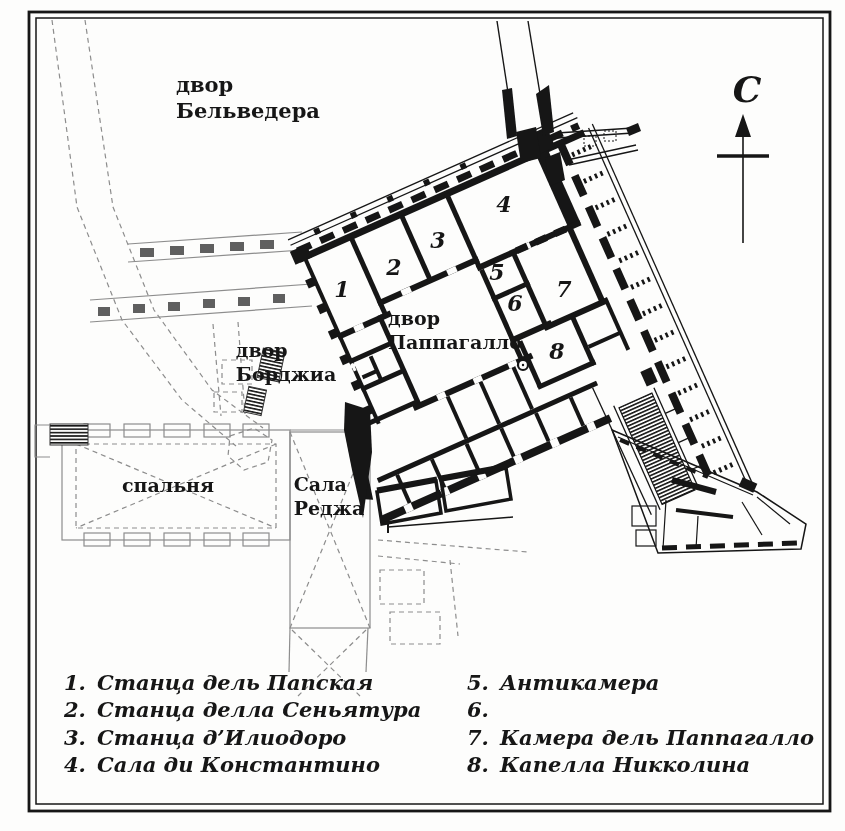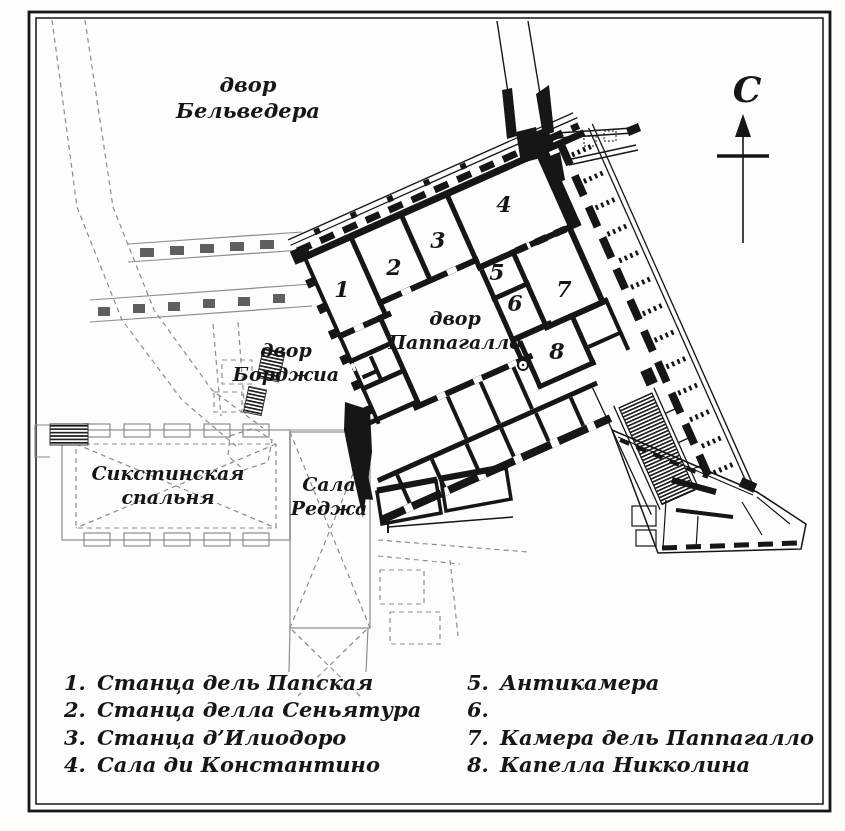--- a/index.html
+++ b/index.html
@@ -5,22 +5,22 @@
   html,body{margin:0;padding:0;background:#ffffff;}
   .page{position:relative;width:845px;height:831px;background:#fdfdfc;overflow:hidden;
         font-family:"DejaVu Serif", serif;color:#161616;}
   svg.plan{position:absolute;left:0;top:0;}
   .k{stroke:#161616;fill:none;}
   .w1{stroke-width:1.3;}
   .lt{stroke:#8d8d8d;stroke-width:1.2;fill:none;}
   .ltd{stroke-dasharray:5 4;}
   .fd{fill:#161616;stroke:none;}
   .wg{fill:#fdfdfc;stroke:none;}
-  .lbl{position:absolute;transform:translate(-50%,-50%);text-align:center;
-       font-style:italic;font-weight:bold;white-space:nowrap;}
+  .lbl{position:absolute;transform:translate(-50%,-50%);
+       font-weight:bold;white-space:nowrap;}
   .lbl-lg{font-size:21px;line-height:26px;}
   .lbl-md{font-size:19px;line-height:24px;}
   .digit{position:absolute;transform:translate(-50%,-50%);font-style:italic;
          font-weight:bold;font-size:22px;}
   .compass-c{position:absolute;transform:translate(-50%,-50%);font-style:italic;
          font-weight:bold;font-size:36px;}
   .legend{position:absolute;left:0;top:0;width:845px;}
   .leg-row{position:absolute;display:flex;font-style:italic;font-weight:bold;
            font-size:21px;line-height:25px;white-space:nowrap;}
   .leg-num{display:inline-block;width:33px;}
@@ -277,21 +277,20 @@
 </div>
 <div class="lbl lbl-md" style="left:286px;top:362px;">
   <div>двор</div>
   <div>Борджиа</div>
 </div>
 <div class="lbl lbl-md" style="left:455px;top:330px;">
   <div>двор</div>
   <div>Паппагалло</div>
 </div>
 <div class="lbl lbl-md" style="left:168px;top:485px;">
-  <div>Сикстинская</div>
   <div>спальня</div>
 </div>
 <div class="lbl lbl-md" style="left:329px;top:496px;">
   <div>Сала</div>
   <div>Реджа</div>
 </div>
 
 <div class="compass-c" style="left:747px;top:89px;">С</div>
 
 <div class="digit" style="left:342px;top:289px;">1</div>

